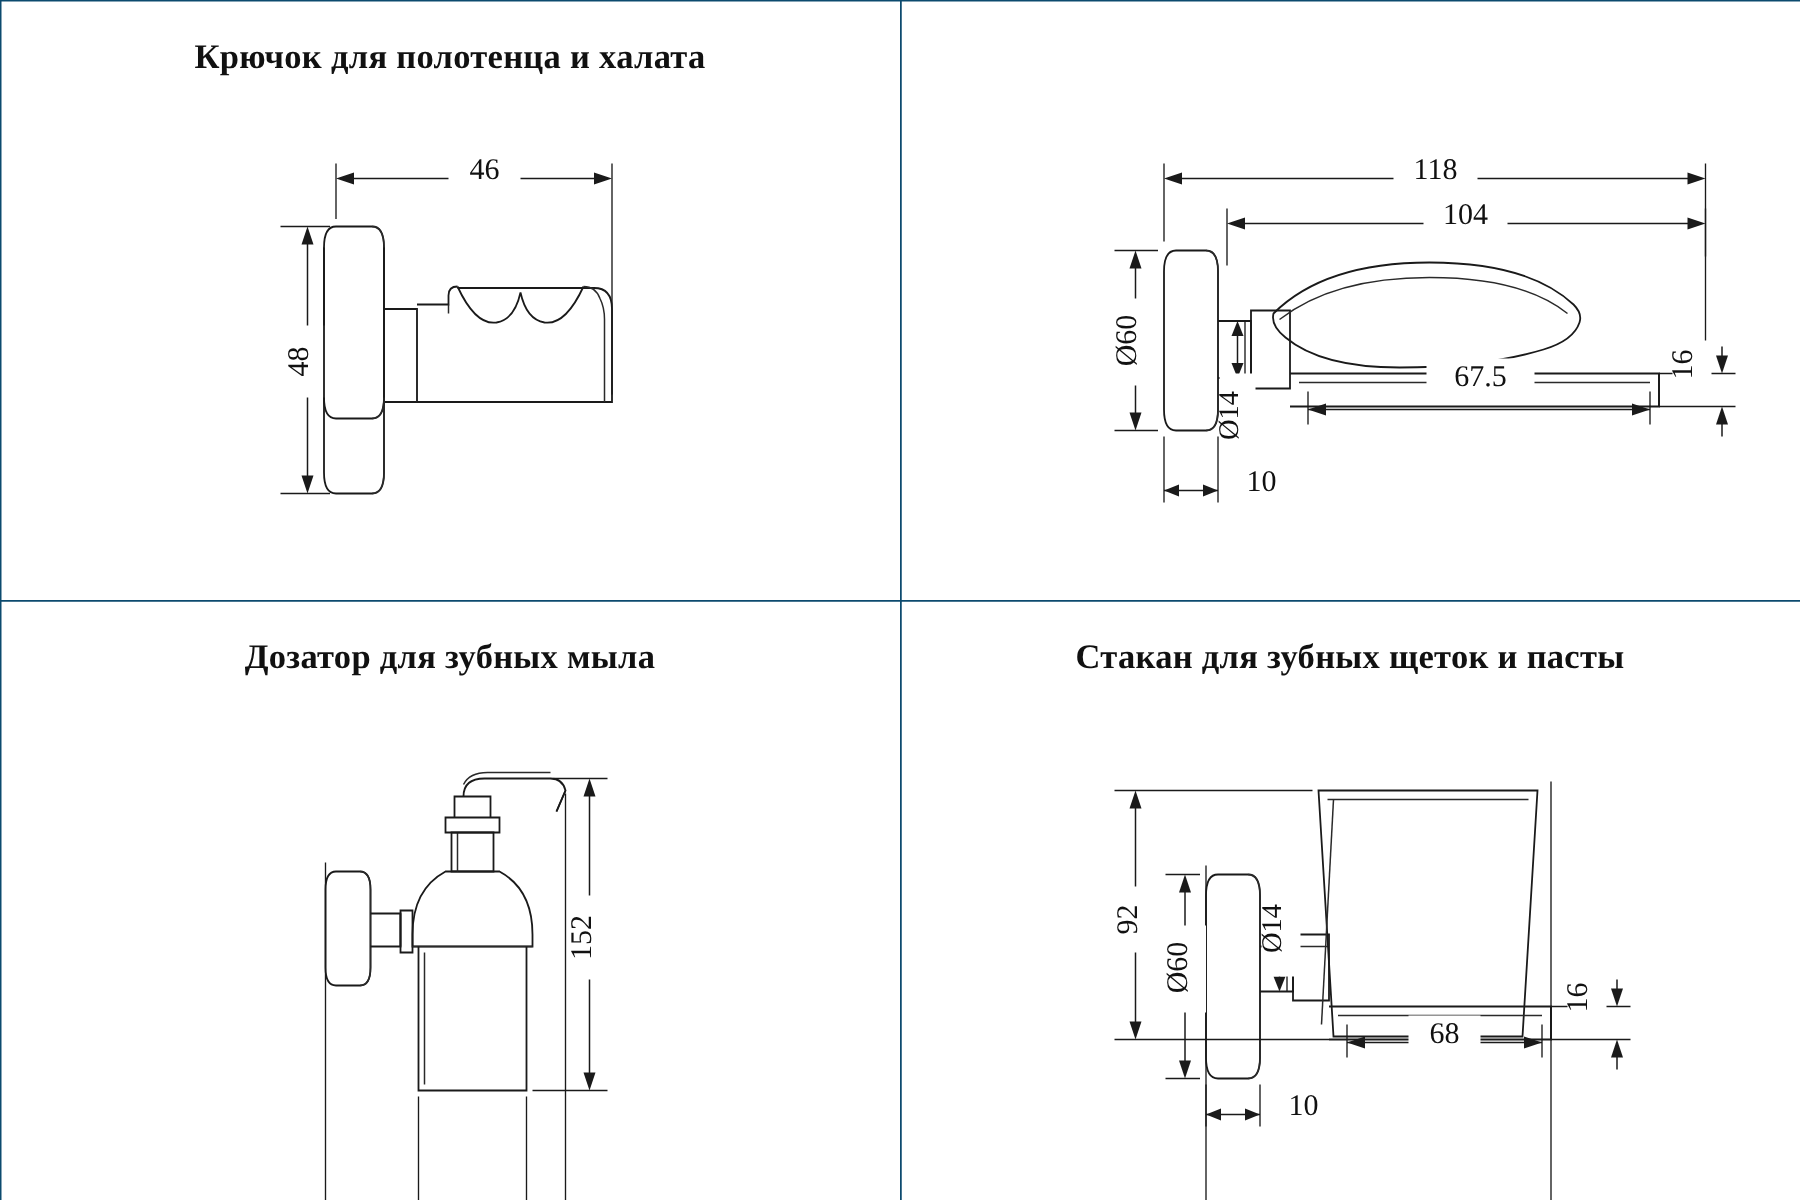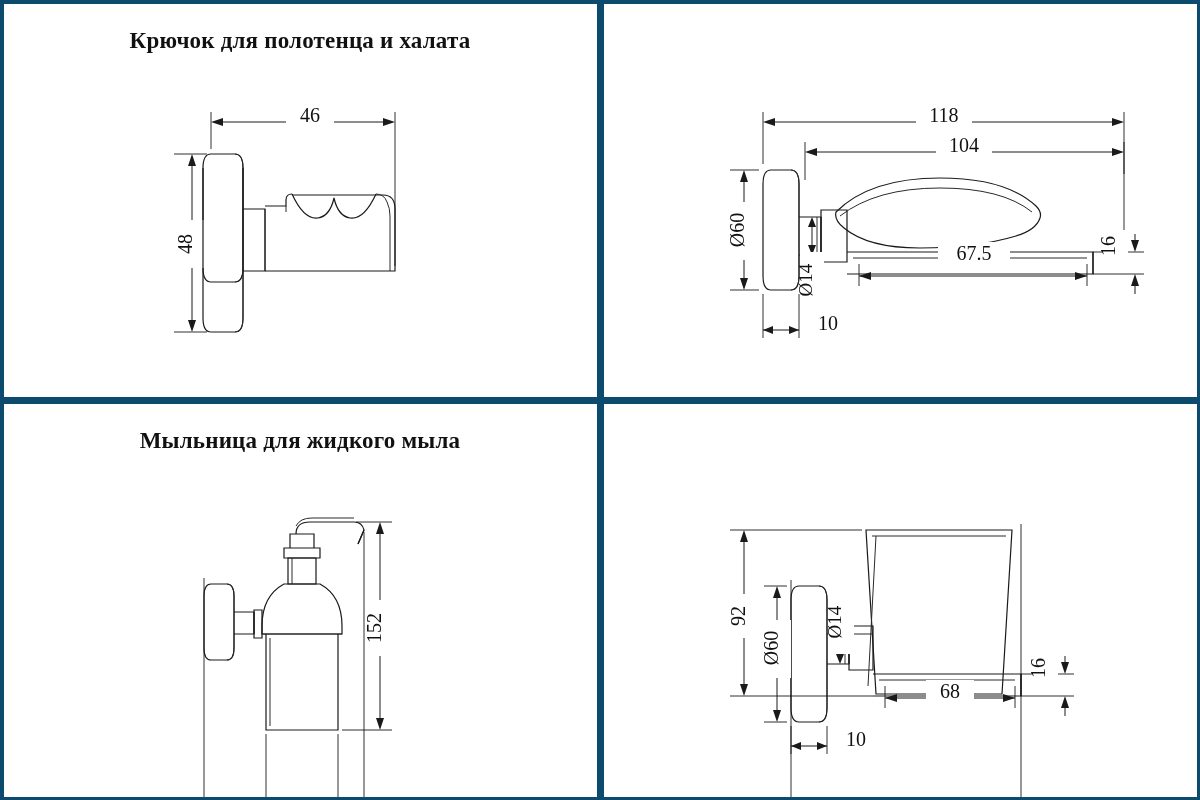--- a/index.html
+++ b/index.html
@@ -13,37 +13,38 @@
   .sheet{
     position:relative;
     width:1200px;height:800px;
     display:grid;
     grid-template-columns:600px 600px;
     grid-template-rows:400px 400px;
   }
   .panel{
     position:relative;
     box-sizing:border-box;
-    border:4px solid #0c4a6e;
+    border:1px solid #0c4a6e;
     margin:-0.5px;
     overflow:hidden;
   }
   .panel-title{
     position:absolute;
     top:24px;left:0;width:100%;
     text-align:center;
     font-size:23px;
     font-weight:bold;
     font-family:"Liberation Serif", serif;
     letter-spacing:0.2px;
     color:#111;
   }
   .draw{
     position:absolute;
     inset:0;
+    margin-left:16px;
   }
   svg{display:block;}
   .ln{stroke:#1a1a1a;stroke-width:1.2;fill:none;}
   .ln-thin{stroke:#2a2a2a;stroke-width:1;fill:none;}
   .dim{stroke:#1a1a1a;stroke-width:1;fill:none;}
   .ext{stroke:#1a1a1a;stroke-width:0.9;fill:none;}
   .dimtext{
     font-family:"Liberation Serif", serif;
     font-size:20px;
     fill:#111;
@@ -170,21 +171,21 @@
         <line class="dim" x1="531" y1="274" x2="531" y2="290"></line>
         <path d="M531,248 l-4,-12 h8 z" fill="#1a1a1a"></path>
         <path d="M531,270 l-4,12 h8 z" fill="#1a1a1a"></path>
         <rect x="498" y="226" width="26" height="36" fill="#ffffff"></rect>
         <text class="dimtext" x="511" y="242" text-anchor="middle" transform="rotate(-90 511 242)">16</text>
       </svg>
     </div>
   </div>
 
   <div class="panel">
-    <div class="panel-title">Мыльница для жидкого мыла</div>
+    <div class="panel-title">Дозатор для зубных мыла</div>
     <div class="draw">
       <svg width="600" height="400" viewBox="0 0 600 400" xmlns="http://www.w3.org/2000/svg">
 
         <path class="ln" d="M207,180 q-7,0 -7,12 v52 q0,12 7,12 h16 q7,0 7,-12 v-52 q0,-12 -7,-12 z"></path>
         <path class="ln-thin" d="M223,180 q7,0 7,12 v52 q0,12 -7,12"></path>
 
         <path class="ln" d="M230,208 h20 v22 h-20"></path>
         <path class="ln-thin" d="M250,208 v22"></path>
 
         <path class="ln" d="M250,206 h8 v28 h-8 z"></path>
@@ -226,20 +227,21 @@
         <line class="dim" x1="262" y1="726" x2="334" y2="726"></line>
         <path d="M262,726 l12,-4 v8 z" fill="#1a1a1a"></path>
         <path d="M334,726 l-12,-4 v8 z" fill="#1a1a1a"></path>
         <rect x="276" y="726" width="46" height="26" fill="#ffffff"></rect>
         <text class="dimtext" x="298" y="748" text-anchor="middle">68</text>
       </svg>
     </div>
   </div>
 
   <div class="panel">
+    <div class="panel-title">Стакан для зубных щеток и пасты</div>
     <div class="draw">
       <svg width="600" height="400" viewBox="0 0 600 400" xmlns="http://www.w3.org/2000/svg">
 
         <path class="ln" d="M195,182 q-8,0 -8,14 v108 q0,14 8,14 h20 q8,0 8,-14 v-108 q0,-14 -8,-14 z"></path>
         <path class="ln-thin" d="M215,182 q8,0 8,14 v108 q0,14 -8,14"></path>
 
         <path class="ln" d="M223,230 h22 v30 h-22"></path>
         <path class="ln-thin" d="M245,230 v30"></path>
 
         <path class="ln" d="M245,222 h24 v44 h-24 z"></path>

